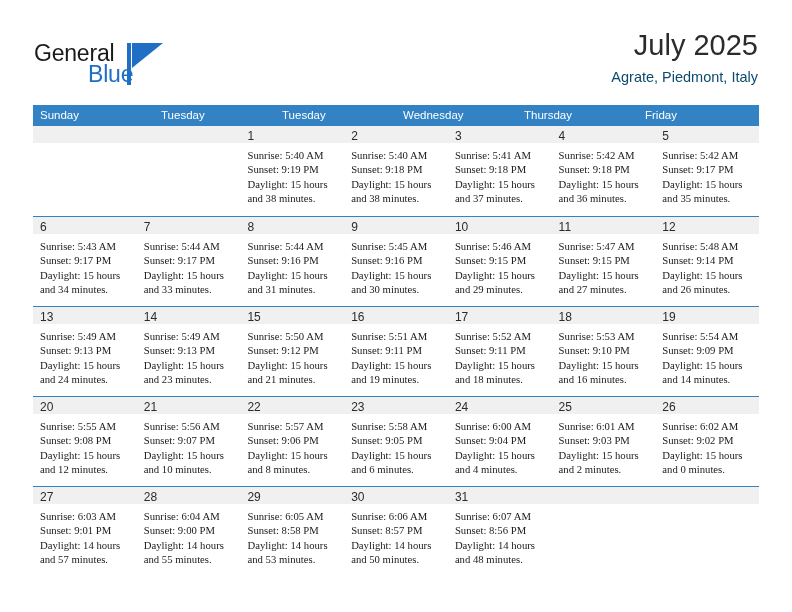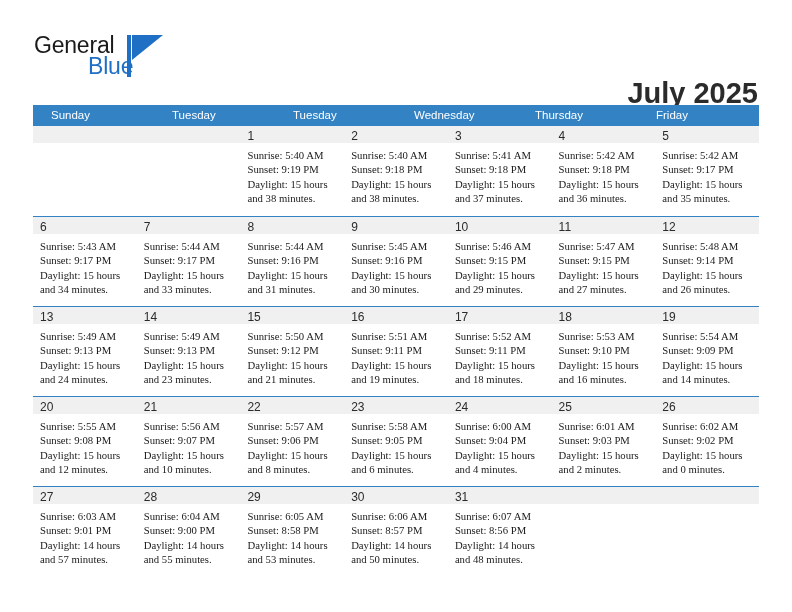--- a/index.html
+++ b/index.html
@@ -18,21 +18,21 @@
   }
 
   
   .top {
     position: absolute;
     left: 34px; top: 28px; right: 34px;
     height: 70px;
   }
   .logo {
     position: absolute;
-    left: 0; top: 4px;
+    left: 0; top: 12px;
     width: 180px; height: 58px;
   }
   .logo-general {
     position: absolute;
     left: 0; top: 0;
     font-size: 23px;
     color: #1a1a1a;
     letter-spacing: -0.2px;
     line-height: 26px;
   }
@@ -65,23 +65,22 @@
 
   .title-block {
     position: absolute;
     right: 0; top: 0;
     text-align: right;
   }
   .month-title {
     font-size: 29px;
     color: #2b2b2b;
     line-height: 34px;
-    font-weight: bold;
+    font-weight: normal;
     white-space: nowrap;
-    margin-top: 48px;
   }
   .location {
     margin-top: 6px;
     font-size: 14.5px;
     color: #0c4a6e;
     line-height: 18px;
     white-space: nowrap;
   }
 
   
@@ -93,21 +92,21 @@
   .weekdays {
     display: flex;
     background: #3282C4;
     height: 21px;
   }
   .weekday {
     flex: 1 1 0;
     color: #ffffff;
     font-size: 11.5px;
     line-height: 21px;
-    padding-left: 18px;
+    padding-left: 7px;
     white-space: nowrap;
     overflow: hidden;
   }
   .week {
     display: flex;
     border-top: 1.6px solid #3282C4;
     height: 90px;
   }
   .week.first { border-top: none; }
   .day {

